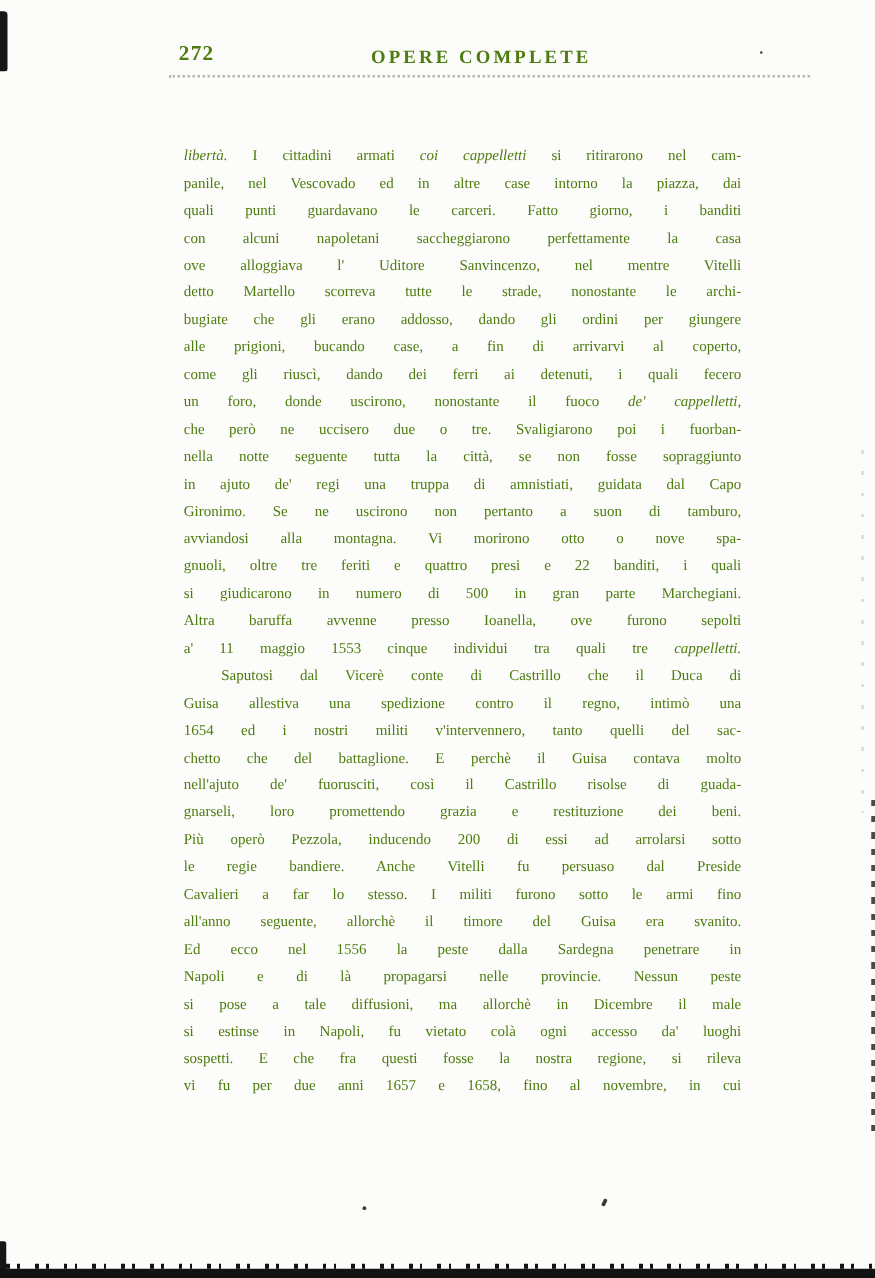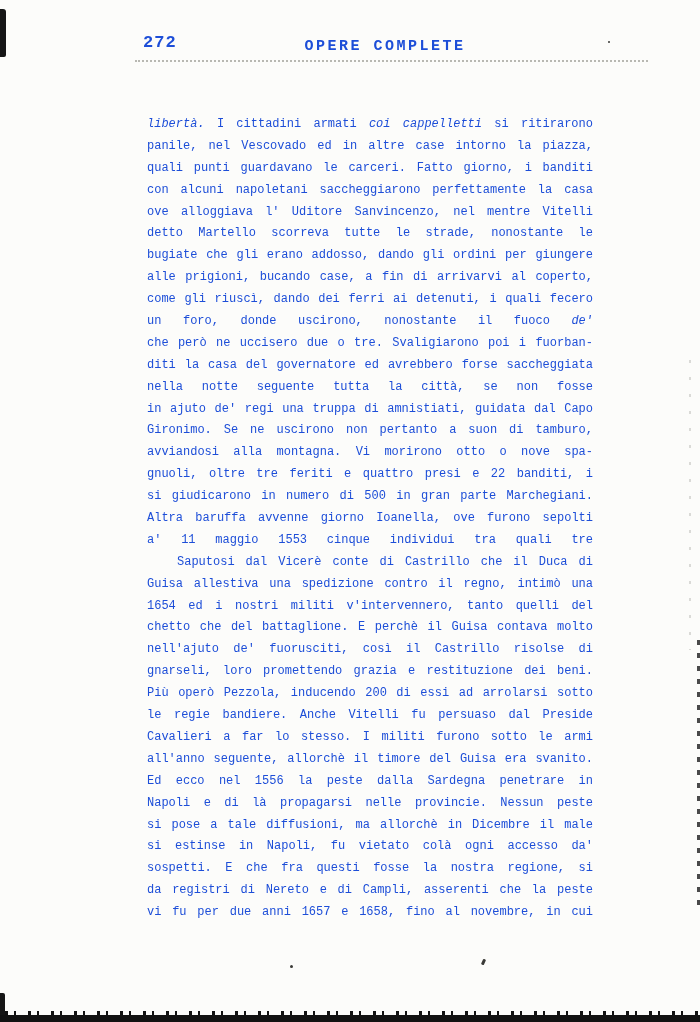--- a/index.html
+++ b/index.html
@@ -1,22 +1,22 @@
 <!DOCTYPE html>
 <html><head>
 <meta charset="utf-8">
 <style>
   html,body{margin:0;padding:0;background:#e9e9e6;}
   .page{
     position:relative;
     width:700px;height:1022px;
     background:#fcfcfa;
     overflow:hidden;
-    font-family:Liberation Mono, monospace;
-    color:#1d4ed8;
+    font-family:Liberation Serif, serif;
+    color:#4d7c0f;
   }
   .page-number{
     position:absolute;left:143px;top:33px;
     font-size:17px;font-weight:700;letter-spacing:1px;
   }
   .running-title{
     position:absolute;left:385px;top:38px;
     transform:translateX(-50%);
     font-size:15px;font-weight:700;letter-spacing:2.5px;
     white-space:nowrap;
@@ -77,45 +77,43 @@
       <div class="line"><span>panile, nel Vescovado ed in altre case intorno la piazza, dai</span></div>
       <div class="line"><span>quali punti guardavano le carceri. Fatto giorno, i banditi</span></div>
       <div class="line"><span>con alcuni napoletani saccheggiarono perfettamente la casa</span></div>
       <div class="line"><span>ove alloggiava l' Uditore Sanvincenzo, nel mentre Vitelli</span></div>
       <div class="line"><span>detto Martello scorreva tutte le strade, nonostante le archi-</span></div>
       <div class="line"><span>bugiate che gli erano addosso, dando gli ordini per giungere</span></div>
       <div class="line"><span>alle prigioni, bucando case, a fin di arrivarvi al coperto,</span></div>
       <div class="line"><span>come gli riuscì, dando dei ferri ai detenuti, i quali fecero</span></div>
       <div class="line"><span>un foro, donde uscirono, nonostante il fuoco </span><em>de' cappelletti,</em></div>
       <div class="line"><span>che però ne uccisero due o tre. Svaligiarono poi i fuorban-</span></div>
-      <div class="line"><span>diti la casa del governatore ed avrebbero forse saccheggiata</span></div>
       <div class="line"><span>nella notte seguente tutta la città, se non fosse sopraggiunto</span></div>
       <div class="line"><span>in ajuto de' regi una truppa di amnistiati, guidata dal Capo</span></div>
       <div class="line"><span>Gironimo. Se ne uscirono non pertanto a suon di tamburo,</span></div>
       <div class="line"><span>avviandosi alla montagna. Vi morirono otto o nove spa-</span></div>
       <div class="line"><span>gnuoli, oltre tre feriti e quattro presi e 22 banditi, i quali</span></div>
       <div class="line"><span>si giudicarono in numero di 500 in gran parte Marchegiani.</span></div>
-      <div class="line"><span>Altra baruffa avvenne giorno Ioanella, ove furono sepolti</span></div>
+      <div class="line"><span>Altra baruffa avvenne presso Ioanella, ove furono sepolti</span></div>
       <div class="line"><span>a' 11 maggio 1553 cinque individui tra quali tre </span><em>cappelletti.</em></div>
       <div class="line indent"><span>Saputosi dal Vicerè conte di Castrillo che il Duca di</span></div>
       <div class="line"><span>Guisa allestiva una spedizione contro il regno, intimò una</span></div>
       <div class="line"><span>1654 ed i nostri militi v'intervennero, tanto quelli del sac-</span></div>
       <div class="line"><span>chetto che del battaglione. E perchè il Guisa contava molto</span></div>
       <div class="line"><span>nell'ajuto de' fuorusciti, così il Castrillo risolse di guada-</span></div>
       <div class="line"><span>gnarseli, loro promettendo grazia e restituzione dei beni.</span></div>
       <div class="line"><span>Più operò Pezzola, inducendo 200 di essi ad arrolarsi sotto</span></div>
       <div class="line"><span>le regie bandiere. Anche Vitelli fu persuaso dal Preside</span></div>
       <div class="line"><span>Cavalieri a far lo stesso. I militi furono sotto le armi fino</span></div>
       <div class="line"><span>all'anno seguente, allorchè il timore del Guisa era svanito.</span></div>
       <div class="line"><span>Ed ecco nel 1556 la peste dalla Sardegna penetrare in</span></div>
       <div class="line"><span>Napoli e di là propagarsi nelle provincie. Nessun peste</span></div>
       <div class="line"><span>si pose a tale diffusioni, ma allorchè in Dicembre il male</span></div>
       <div class="line"><span>si estinse in Napoli, fu vietato colà ogni accesso da' luoghi</span></div>
       <div class="line"><span>sospetti. E che fra questi fosse la nostra regione, si rileva</span></div>
-      <div class="line"><span>da registri di Nereto e di Campli, asserenti che la peste</span></div>
       <div class="line"><span>vi fu per due anni 1657 e 1658, fino al novembre, in cui</span></div>
     </div>
 
   <div class="art art-top-left"></div>
   <div class="art art-bottom-left"></div>
   <div class="art art-right-dashes"></div>
   <div class="art art-right-faint"></div>
   <div class="art art-bottom-ragged"></div>
   <div class="art art-bottom-bar"></div>
   <div class="art speck speck-1"></div>

